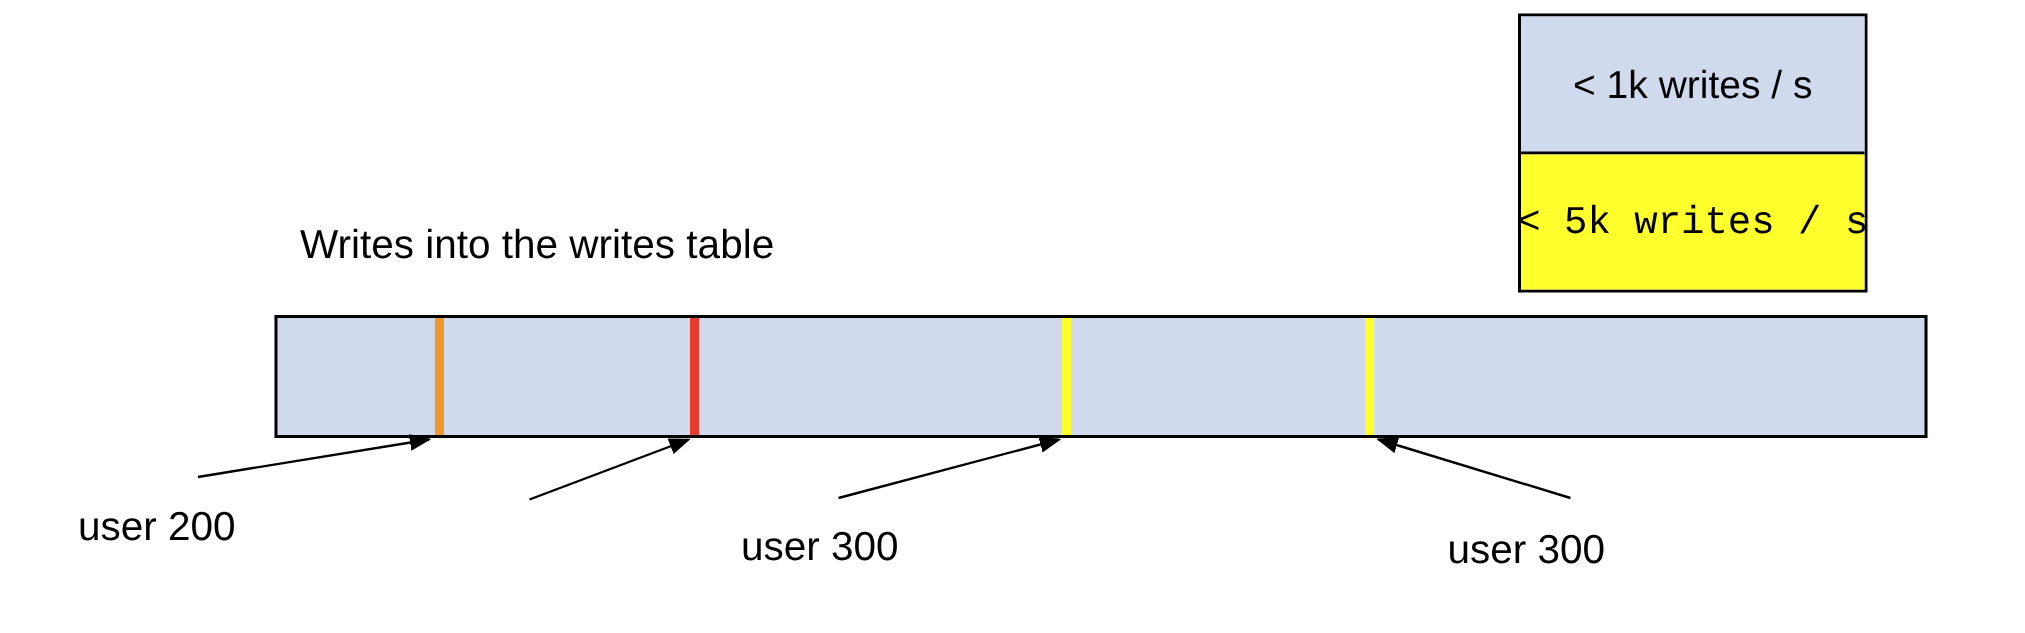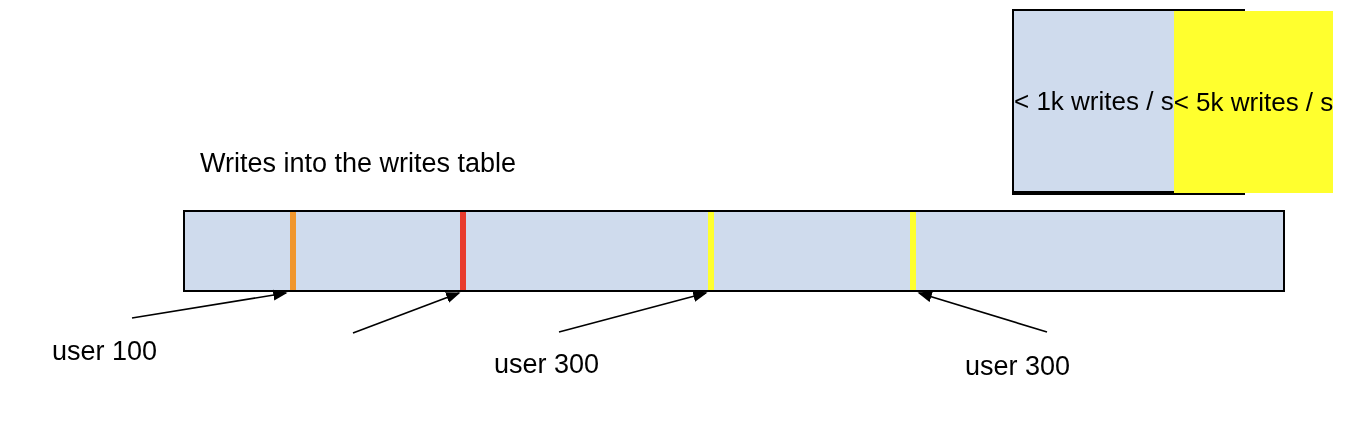--- a/index.html
+++ b/index.html
@@ -27,21 +27,21 @@
   
   .legend {
     position: absolute;
     left: 1012px;
     top: 9px;
     width: 233px;
     height: 186px;
     box-sizing: border-box;
     border: 2px solid #000000;
     display: flex;
-    flex-direction: row;
+    flex-direction: column;
   }
   .legend-row {
     flex: 1 1 0;
     display: flex;
     align-items: center;
     justify-content: center;
     border-bottom: 2px solid #000000;
     font-size: 26px;
     white-space: nowrap;
   }
@@ -85,21 +85,21 @@
 <body>
 
 <div id="canvas">
 
   <div class="diagram-title">Writes into the writes table</div>
 
   <div class="legend">
     <div class="legend-row" style="background-color: rgb(207, 219, 237);">
       <span>&lt; 1k writes / s</span>
     </div>
-    <div class="legend-row" style="background-color: rgb(255, 255, 46);">
+    <div class="legend-row" style="background-color: rgb(255, 255, 46); font-family: Liberation Mono, monospace;">
       <span>&lt; 5k writes / s</span>
     </div>
   </div>
 
   <div class="users-bar" style="background-color: rgb(207, 219, 237);">
     <div class="stripe" style="background-color: rgb(240, 150, 45); left: 105px;"></div>
     <div class="stripe" style="background-color: rgb(232, 59, 45); left: 275px;"></div>
     <div class="stripe" style="background-color: rgb(255, 255, 46); left: 523px;"></div>
     <div class="stripe" style="background-color: rgb(255, 255, 46); left: 725px;"></div>
   </div>
@@ -109,17 +109,17 @@
       <marker id="arrowhead" markerWidth="9" markerHeight="7" refX="8" refY="3.5" orient="auto">
         <path d="M0,0 L9,3.5 L0,7 Z" fill="#000000"></path>
       </marker>
     </defs>
     <line x1="132" y1="318" x2="286" y2="293" stroke="#000000" stroke-width="1.6" marker-end="url(#arrowhead)"></line>
     <line x1="353" y1="333" x2="459" y2="293" stroke="#000000" stroke-width="1.6" marker-end="url(#arrowhead)"></line>
     <line x1="559" y1="332" x2="706" y2="293" stroke="#000000" stroke-width="1.6" marker-end="url(#arrowhead)"></line>
     <line x1="1047" y1="332" x2="919" y2="293" stroke="#000000" stroke-width="1.6" marker-end="url(#arrowhead)"></line>
   </svg>
 
-  <div class="user-label" id="label-user-100">user 100</div>
+  <div class="user-label" id="label-user-100">user 200</div>
   <div class="user-label" id="label-user-300">user 300</div>
   <div class="user-label" id="label-user-400">user 300</div>
 
 </div>
 
 </body></html>

